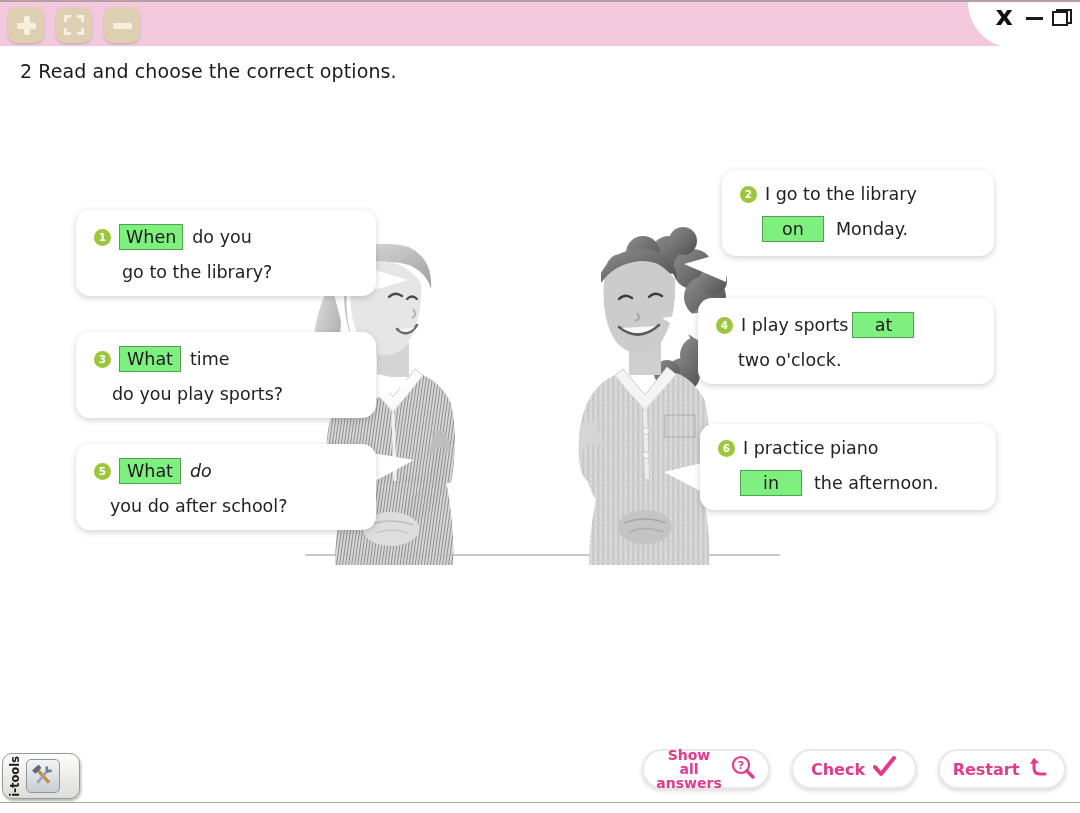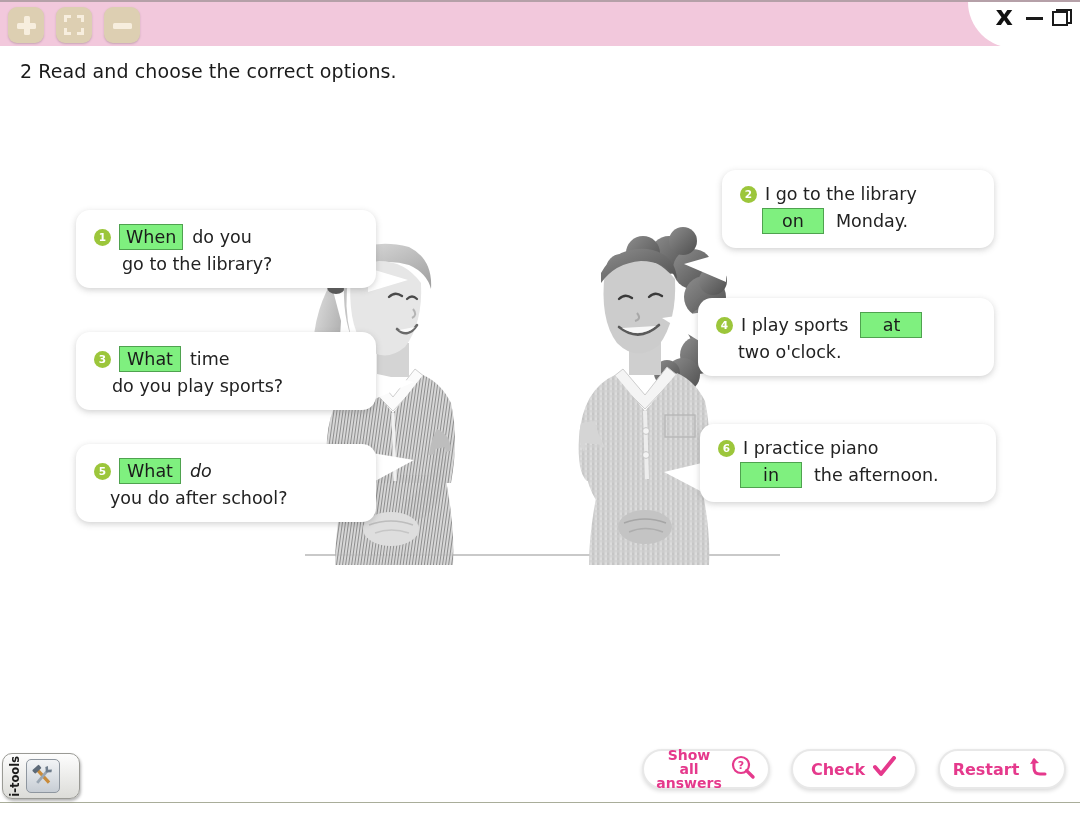--- a/index.html
+++ b/index.html
@@ -120,21 +120,21 @@
     border-radius: 14px;
     box-shadow: 0 2px 6px rgba(90,90,90,.28);
     padding: 14px 18px;
     z-index: 20;
   }
   .bubble .line {
     display: flex;
     align-items: center;
     white-space: nowrap;
   }
-  .bubble .line + .line { margin-top: 4px; }
+  .bubble .line + .line { margin-top: 12px; }
   .b-text {
     font-size: 17.5px;
     color: #222;
     font-family: "DejaVu Sans", "Liberation Sans", sans-serif;
   }
   .badge {
     display: inline-flex;
     align-items: center; justify-content: center;
     width: 17px; height: 17px;
     border-radius: 50%;
@@ -422,21 +422,21 @@
     <span class="answer">on</span>
     <span class="b-text" style="margin-left:12px;">Monday.</span>
   </div>
 </div>
 <div class="tail" style="left:684px; top:252px; border-right:42px solid #ffffff; border-top:12px solid transparent; border-bottom:18px solid transparent;"></div>
 
 <div class="bubble" style="left:698px; top:298px; width:296px;">
   <div class="line">
     <span class="badge">4</span>
     <span class="b-text">I play sports</span>
-    <span class="answer" style="margin-left:12px;">at</span>
+    <span class="answer" style="margin-left:4px;">at</span>
   </div>
   <div class="line" style="margin-left:22px;">
     <span class="b-text">two o'clock.</span>
   </div>
 </div>
 <div class="tail" style="left:662px; top:312px; border-right:42px solid #ffffff; border-top:6px solid transparent; border-bottom:26px solid transparent;"></div>
 
 <div class="bubble" style="left:700px; top:424px; width:296px;">
   <div class="line">
     <span class="badge">6</span>

